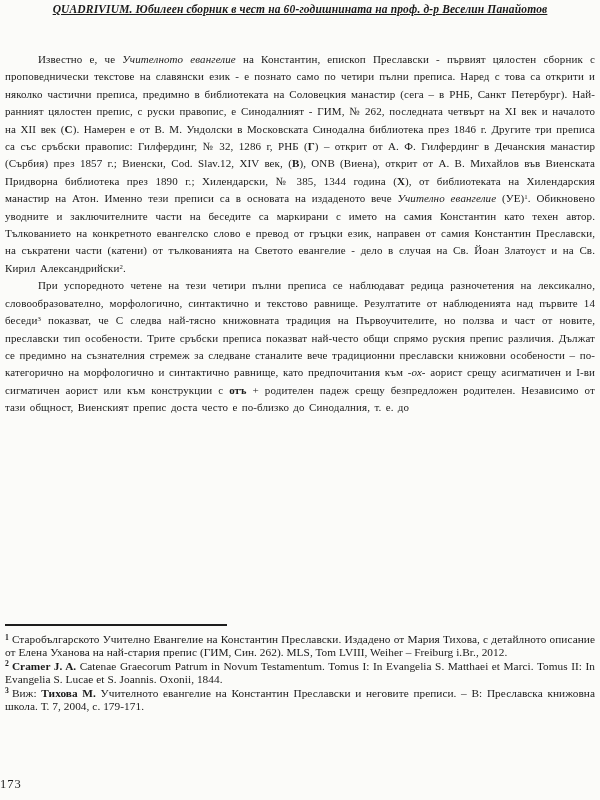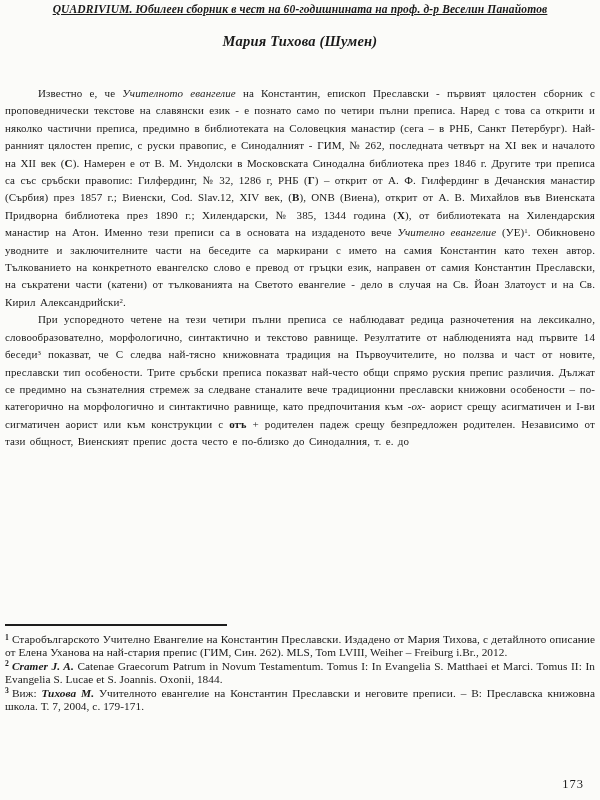--- a/index.html
+++ b/index.html
@@ -53,21 +53,21 @@
     text-align: justify;
     letter-spacing: 0.1px;
     word-spacing: 1.5px;
   }
   .body-text p {
     margin: 0;
     text-indent: 33px;
   }
   .seg-i  { font-style: italic; }
   .seg-b  { font-weight: bold; }
-  .seg-bi { font-weight: bold; font-style: italic; }
+  .seg-bi { font-weight: bold; }
   .seg-sup {
     font-size: 0.62em;
     position: relative;
     top: -0.45em;
     line-height: 0;
   }
   .footer {
     position: absolute;
     left: 5px;
     right: 5px;
@@ -89,36 +89,35 @@
     font-size: 0.68em;
     position: relative;
     top: -0.45em;
     line-height: 0;
     margin-right: 3px;
     font-weight: bold;
   }
   .page-number {
     position: absolute;
     left: 0;
-    right: 16px;
+    right: 8px;
     top: 777px;
-    text-align: right;
+    text-align: left;
     font-size: 12.5px;
     letter-spacing: 1px;
   }
 </style>
 </head>
 <body>
 
 <div class="page">
 
   <div class="running-header">QUADRIVIUM. Юбилеен сборник в чест на 60-годишнината на проф. д-р Веселин Панайотов</div>
 
 
-  <div class="author">Мария Тихова (Шумен)</div>
 
   <div class="body-text">
     <p><span>Известно е, че </span><span class="seg-i">Учителното евангелие</span><span> на Константин, епископ Преславски - първият цялостен сборник с проповеднически текстове на славянски език - е познато само по четири пълни преписа. Наред с това са открити и няколко частични преписа, предимно в библиотеката на Соловецкия манастир (сега – в РНБ, Санкт Петербург). Най-ранният цялостен препис, с руски правопис, е Синодалният - ГИМ, № 262, последната четвърт на XI век и началото на XII век (</span><span class="seg-b">С</span><span>). Намерен е от В. М. Ундолски в Московската Синодална библиотека през 1846 г. Другите три преписа са със сръбски правопис: Гилфердинг, № 32, 1286 г, РНБ (</span><span class="seg-b">Г</span><span>) – открит от А. Ф. Гилфердинг в Дечанския манастир (Сърбия) през 1857 г.; Виенски, Cod. Slav.12, XIV век, (</span><span class="seg-b">В</span><span>), ONB (Виена), открит от А. В. Михайлов във Виенската Придворна библиотека през 1890 г.; Хилендарски, № 385, 1344 година (</span><span class="seg-b">Х</span><span>), от библиотеката на Хилендарския манастир на Атон. Именно тези преписи са в основата на издаденото вече </span><span class="seg-i">Учително евангелие</span><span> (УЕ)</span><span class="seg-sup">1</span><span>. Обикновено уводните и заключителните части на беседите са маркирани с името на самия Константин като техен автор. Тълкованието на конкретното евангелско слово е превод от гръцки език, направен от самия Константин Преславски, на съкратени части (катени) от тълкованията на Светото евангелие - дело в случая на Св. Йоан Златоуст и на Св. Кирил Александрийски</span><span class="seg-sup">2</span><span>.</span></p>
     <p><span>При успоредното четене на тези четири пълни преписа се наблюдават редица разночетения на лексикално, словообразователно, морфологично, синтактично и текстово равнище. Резултатите от наблюденията над първите 14 беседи</span><span class="seg-sup">3</span><span> показват, че С следва най-тясно книжовната традиция на Първоучителите, но ползва и част от новите, преславски тип особености. Трите сръбски преписа показват най-често общи спрямо руския препис различия. Дължат се предимно на съзнателния стремеж за следване станалите вече традиционни преславски книжовни особености – по-категорично на морфологично и синтактично равнище, като предпочитания към </span><span class="seg-i">-ох-</span><span> аорист срещу асигматичен и I-ви сигматичен аорист или към конструкции с </span><span class="seg-b">отъ</span><span> + родителен падеж срещу безпредложен родителен. Независимо от тази общност, Виенският препис доста често е по-близко до Синодалния, т. е. до</span></p>
   </div>
 
   <div class="footer">
     <hr class="fn-sep">
 
     <div class="footnote"><span class="fn-marker">1</span><span><span>Старобългарското Учително Евангелие на Константин Преславски. Издадено от Мария Тихова, с детайлното описание от Елена Уханова на най-стария препис (ГИМ, Син. 262). MLS, Tom LVIII, Weiher – Freiburg i.Br., 2012.</span></span></div>

